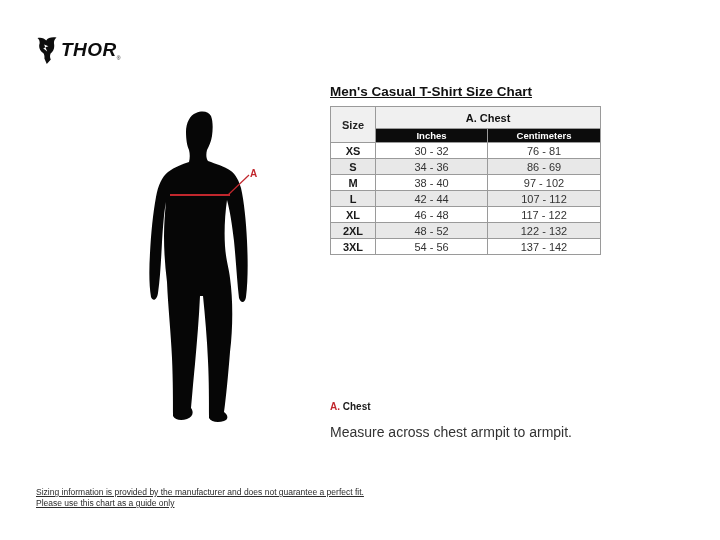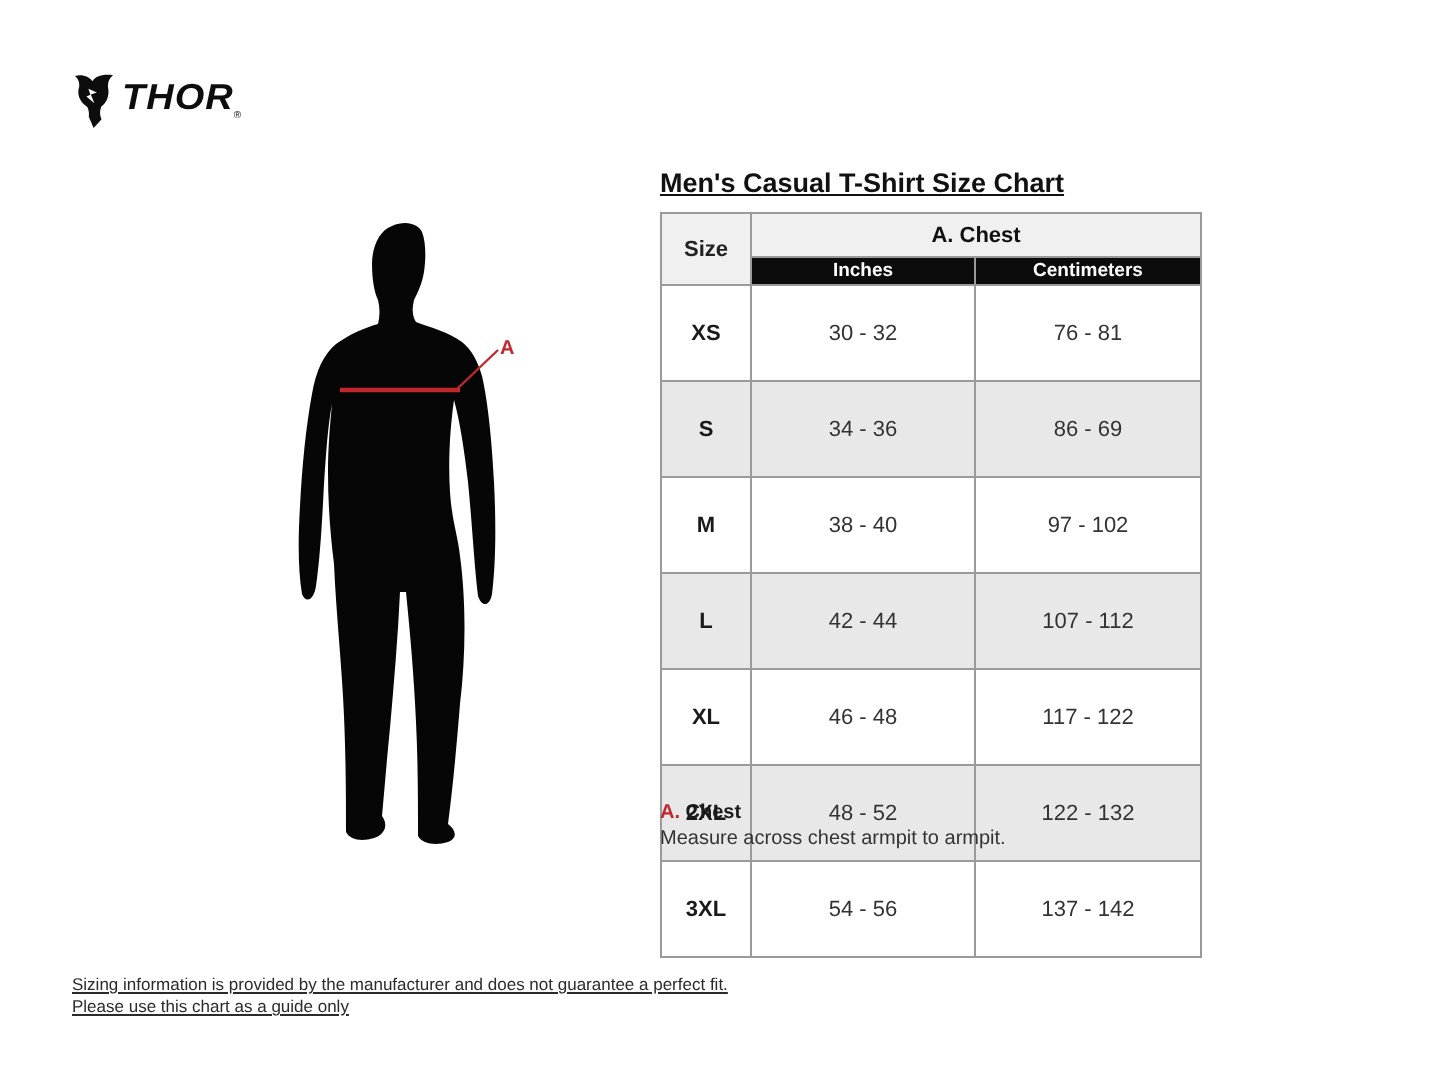--- a/index.html
+++ b/index.html
@@ -48,31 +48,31 @@
     background: #f0f0f0; font-size: 11px; font-weight: bold; color: #222;
   }
   .group-h {
     background: #f0f0f0; font-size: 11px; font-weight: bold; color: #111;
     height: 22px;
   }
   .sub-h {
     background: #0c0c0c; color: #ffffff;
     font-size: 9.5px; font-weight: bold; height: 14px;
   }
-  .size-table tbody tr { height: 48px; margin-left: 40px; }
+  .size-table tbody tr { height: 16px; margin-left: 40px; }
   .size-table tbody tr:nth-child(even) td { background: #e8e8e8; }
   .size-table tbody tr:nth-child(odd) td { background: #ffffff; }
   td.cell-size { font-size: 11px; font-weight: bold; color: #1a1a1a; }
   td.cell-val  { font-size: 11px; color: #333; }
 
   .measure-section { position: absolute; left: 330px; top: 388px; width: 280px; }
   .measure-title { font-size: 13px; font-weight: bold; color: #111; }
   .measure-label { margin-top: 13px; font-size: 10px; font-weight: bold; color: #1a1a1a; }
   .measure-key { color: #c1272d; }
-  .measure-desc { margin-top: 2px; font-size: 10px; color: #333; }
+  .measure-desc { margin-top: 12px; font-size: 14px; color: #333; }
 
   
   .disclaimer {
     position: absolute; left: 36px; top: 487px;
     font-size: 8.5px; line-height: 11px; color: #2b2b2b; text-decoration: underline;
   }
 </style>
 </head>
 <body>
 

